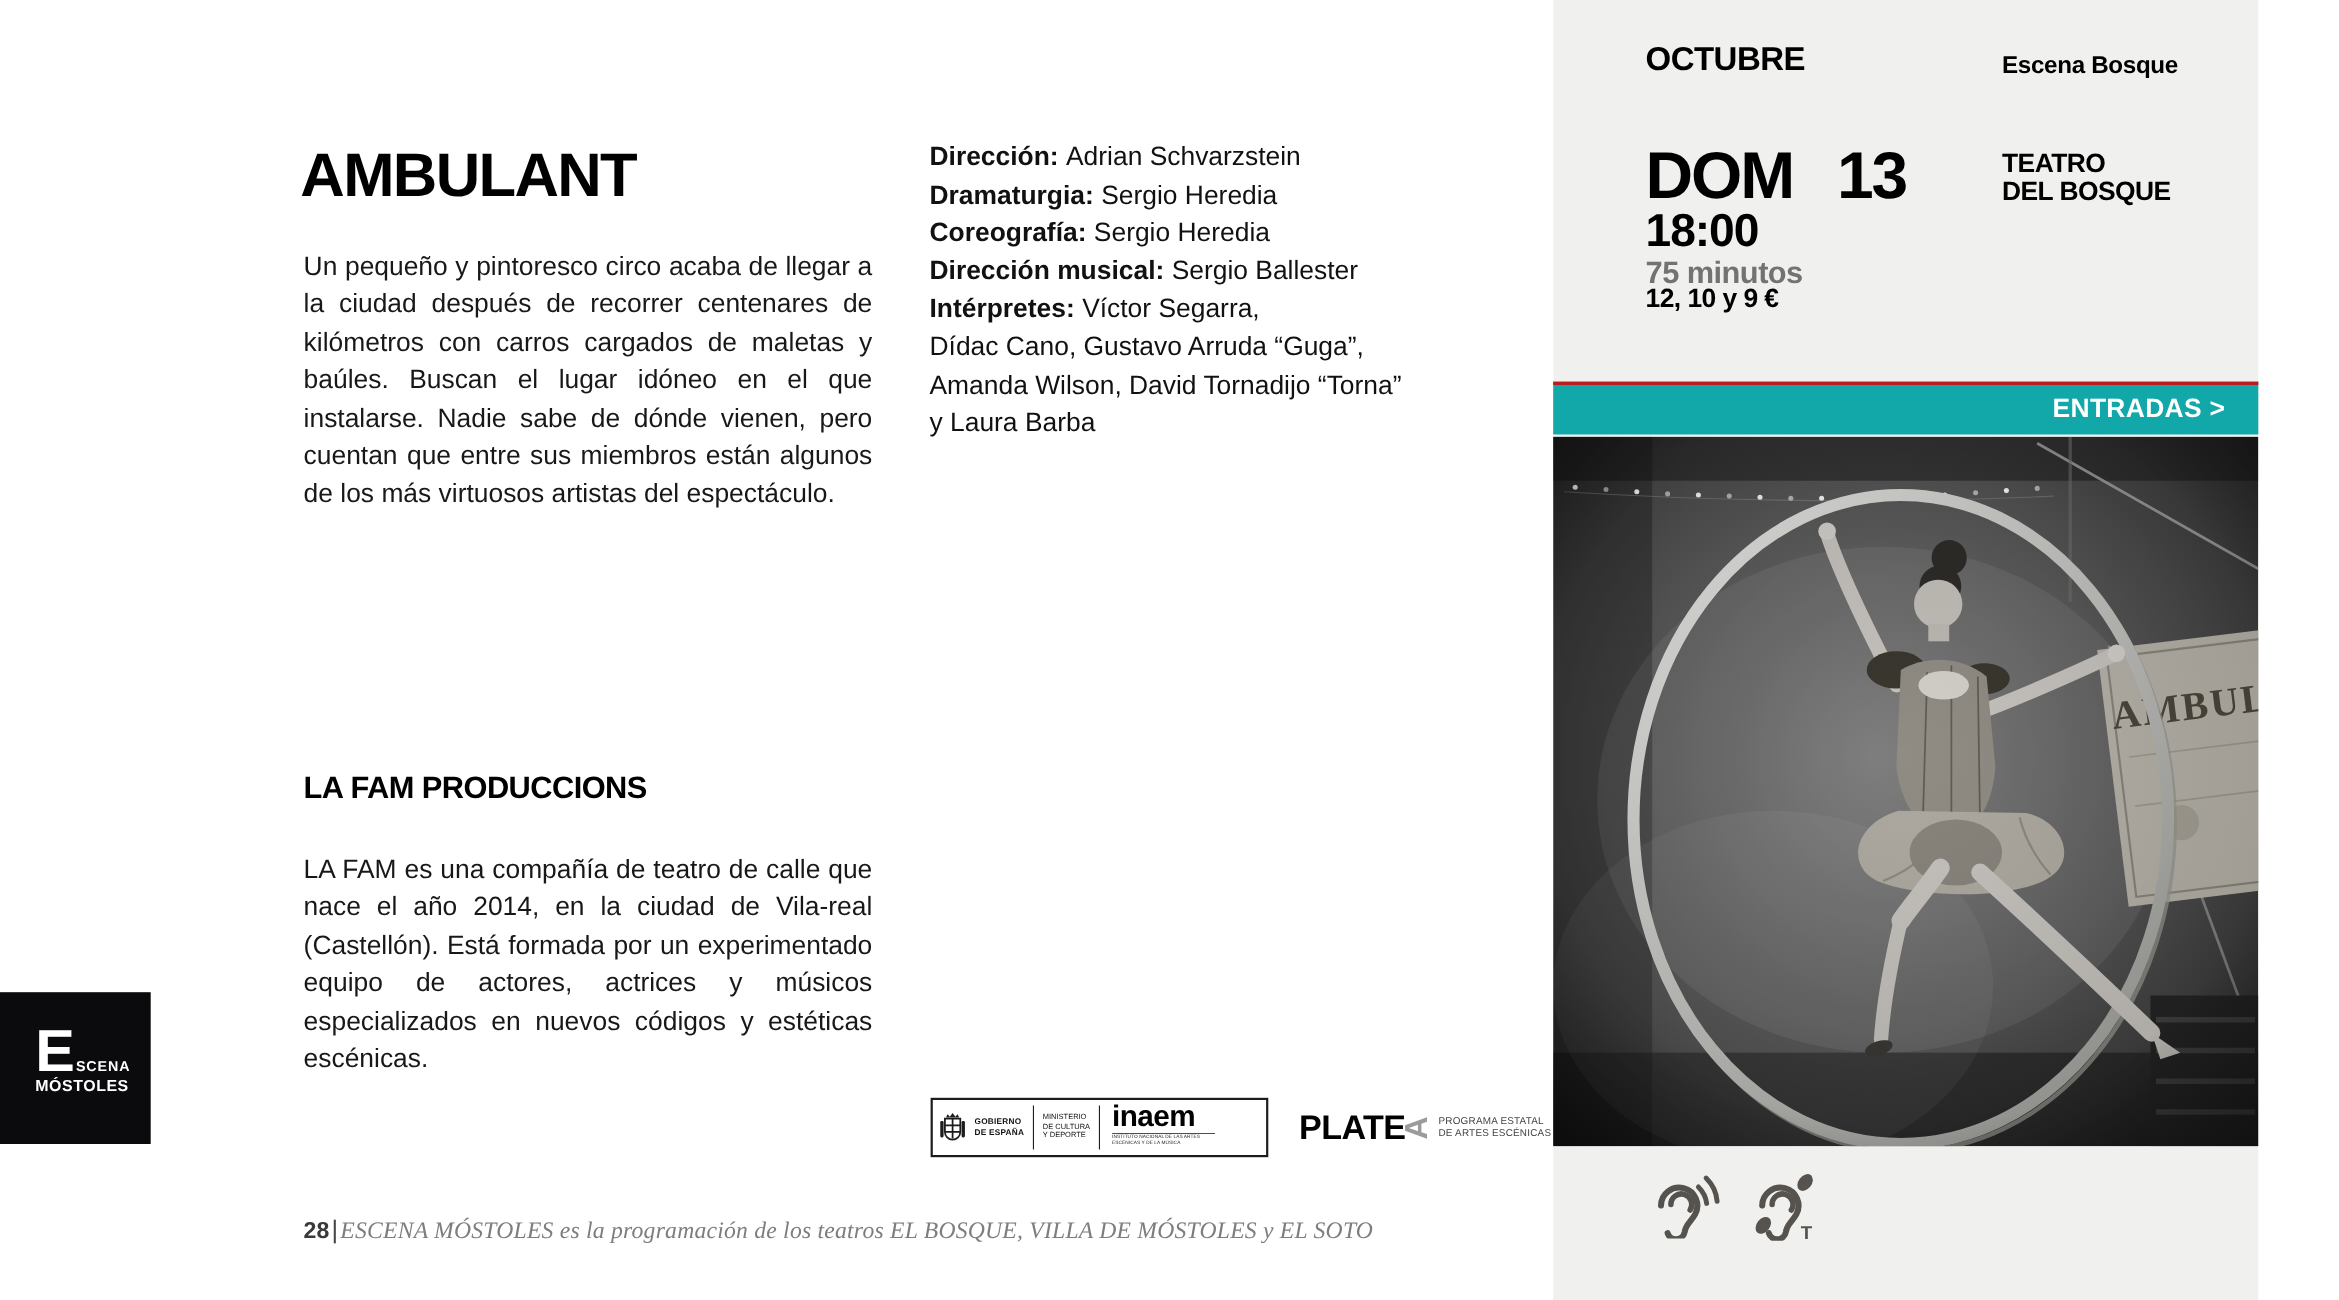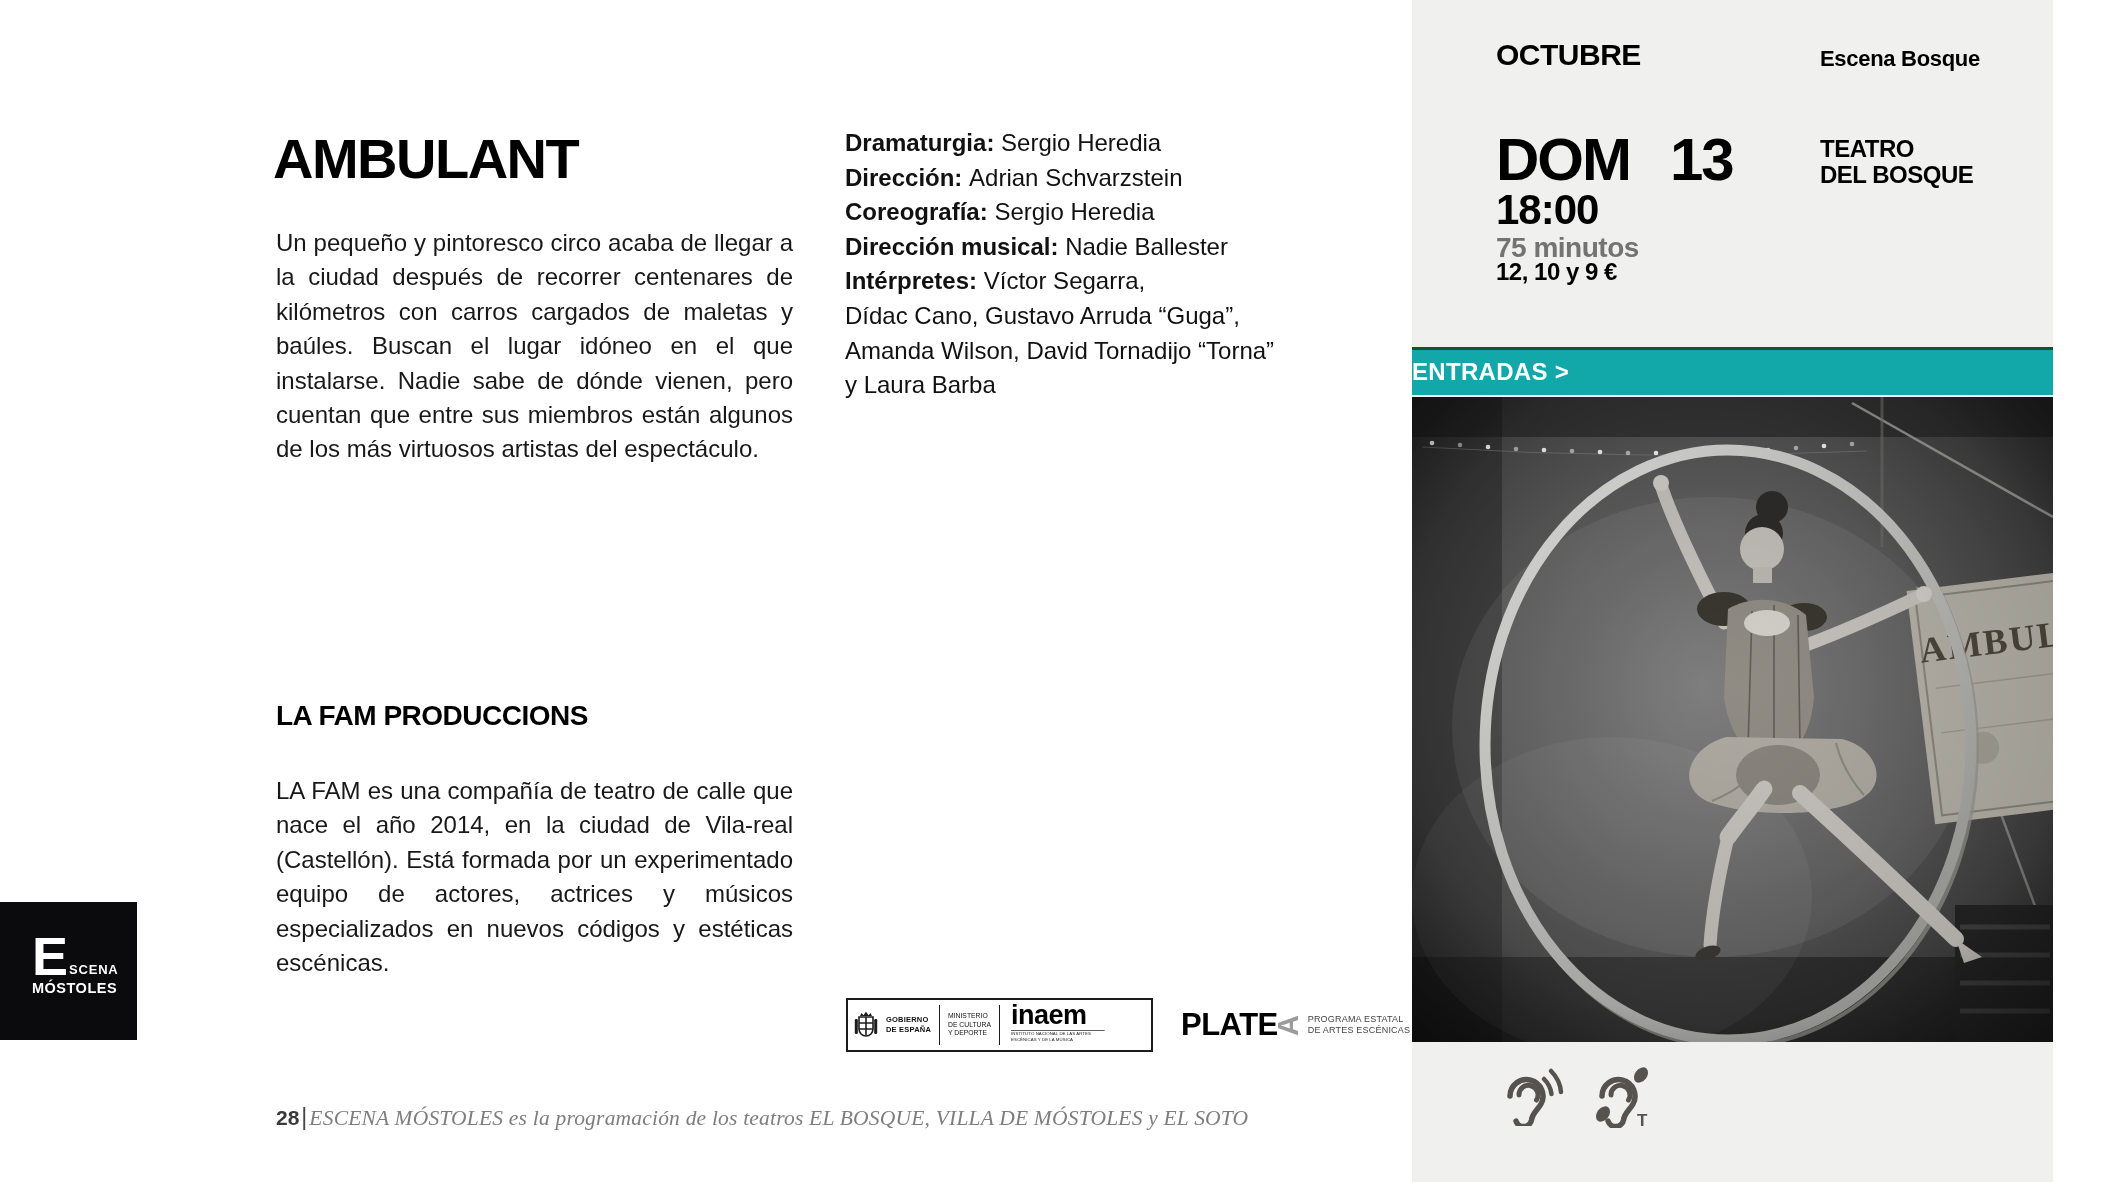--- a/index.html
+++ b/index.html
@@ -65,45 +65,45 @@
   .month{position:absolute;left:84px;top:40px;font-size:30px;font-weight:bold;letter-spacing:-.5px;color:#000;line-height:1;}
   .venue-short{position:absolute;left:408px;top:48px;font-size:22px;font-weight:bold;color:#000;line-height:1;letter-spacing:-.3px;}
   .dayrow{position:absolute;left:84px;top:130px;display:flex;gap:40px;font-size:60px;font-weight:bold;
           letter-spacing:-2px;line-height:1;color:#000;}
   .venue{position:absolute;left:408px;top:136px;font-size:24px;font-weight:bold;line-height:26px;
          white-space:pre-line;color:#000;letter-spacing:-.5px;}
   .time{position:absolute;left:84px;top:189px;font-size:42px;font-weight:bold;line-height:1;color:#000;letter-spacing:-1px;}
   .duration{position:absolute;left:84px;top:234px;font-size:28px;font-weight:bold;color:#737373;line-height:1;letter-spacing:-.5px;}
   .prices{position:absolute;left:84px;top:260px;font-size:24px;font-weight:bold;color:#000;line-height:1;letter-spacing:-.5px;}
   .tickets{position:absolute;left:0;top:347px;width:641px;height:48px;background:var(--accent_teal,#12a8aa);
-           border-top:3px solid #14532d;box-sizing:border-box;color:#fff;font-weight:bold;font-size:24px;
-           line-height:44px;text-align:left;padding-right:30px;letter-spacing:.3px;cursor:pointer;}
+           border-top:3px solid #b91c1c;box-sizing:border-box;color:#fff;font-weight:bold;font-size:24px;
+           line-height:44px;text-align:right;padding-right:30px;letter-spacing:.3px;cursor:pointer;}
   .photo{position:absolute;left:0;top:397px;width:641px;height:645px;display:block;}
   .acc-icon{position:absolute;}
   .acc1{left:88px;top:1066px;}
   .acc2{left:178px;top:1062px;}
 </style>
 </head>
 <body>
 
 <div class="page">
 
 
   <h1 class="title">AMBULANT</h1>
   <div class="desc">
     <p>Un pequeño y pintoresco circo acaba de llegar a la ciudad después de recorrer centenares de kilómetros con carros cargados de maletas y baúles. Buscan el lugar idóneo en el que instalarse. Nadie sabe de dónde vienen, pero cuentan que entre sus miembros están algunos de los más virtuosos artistas del espectáculo.</p>
   </div>
   <h2 class="company">LA FAM PRODUCCIONS</h2>
   <p class="company-text">LA FAM es una compañía de teatro de calle que nace el año 2014, en la ciudad de Vila-real (Castellón). Está formada por un experimentado equipo de actores, actrices y músicos especializados en nuevos códigos y estéticas escénicas.</p>
 
   <div class="credits">
+    <div><b>Dirección:</b><span>Adrian Schvarzstein</span></div>
     <div><b>Dramaturgia:</b><span>Sergio Heredia</span></div>
-    <div><b>Dirección:</b><span>Adrian Schvarzstein</span></div>
     <div><b>Coreografía:</b><span>Sergio Heredia</span></div>
-    <div><b>Dirección musical:</b><span>Nadie Ballester</span></div>
+    <div><b>Dirección musical:</b><span>Sergio Ballester</span></div>
     <div><b>Intérpretes:</b><span>Víctor Segarra,</span></div>
     <div><b></b><span>Dídac Cano, Gustavo Arruda “Guga”,</span></div>
     <div><b></b><span>Amanda Wilson, David Tornadijo “Torna”</span></div>
     <div><b></b><span>y Laura Barba</span></div>
   </div>
 
   <div class="sponsors">
     <div class="gov-box">
       <svg width="24" height="36" viewBox="0 0 24 36">
         <path d="M6 9 l1.5 -3 2 2.2 2.5 -3.4 2.5 3.4 2 -2.2 1.5 3 z" fill="#1c1c1c"></path>

